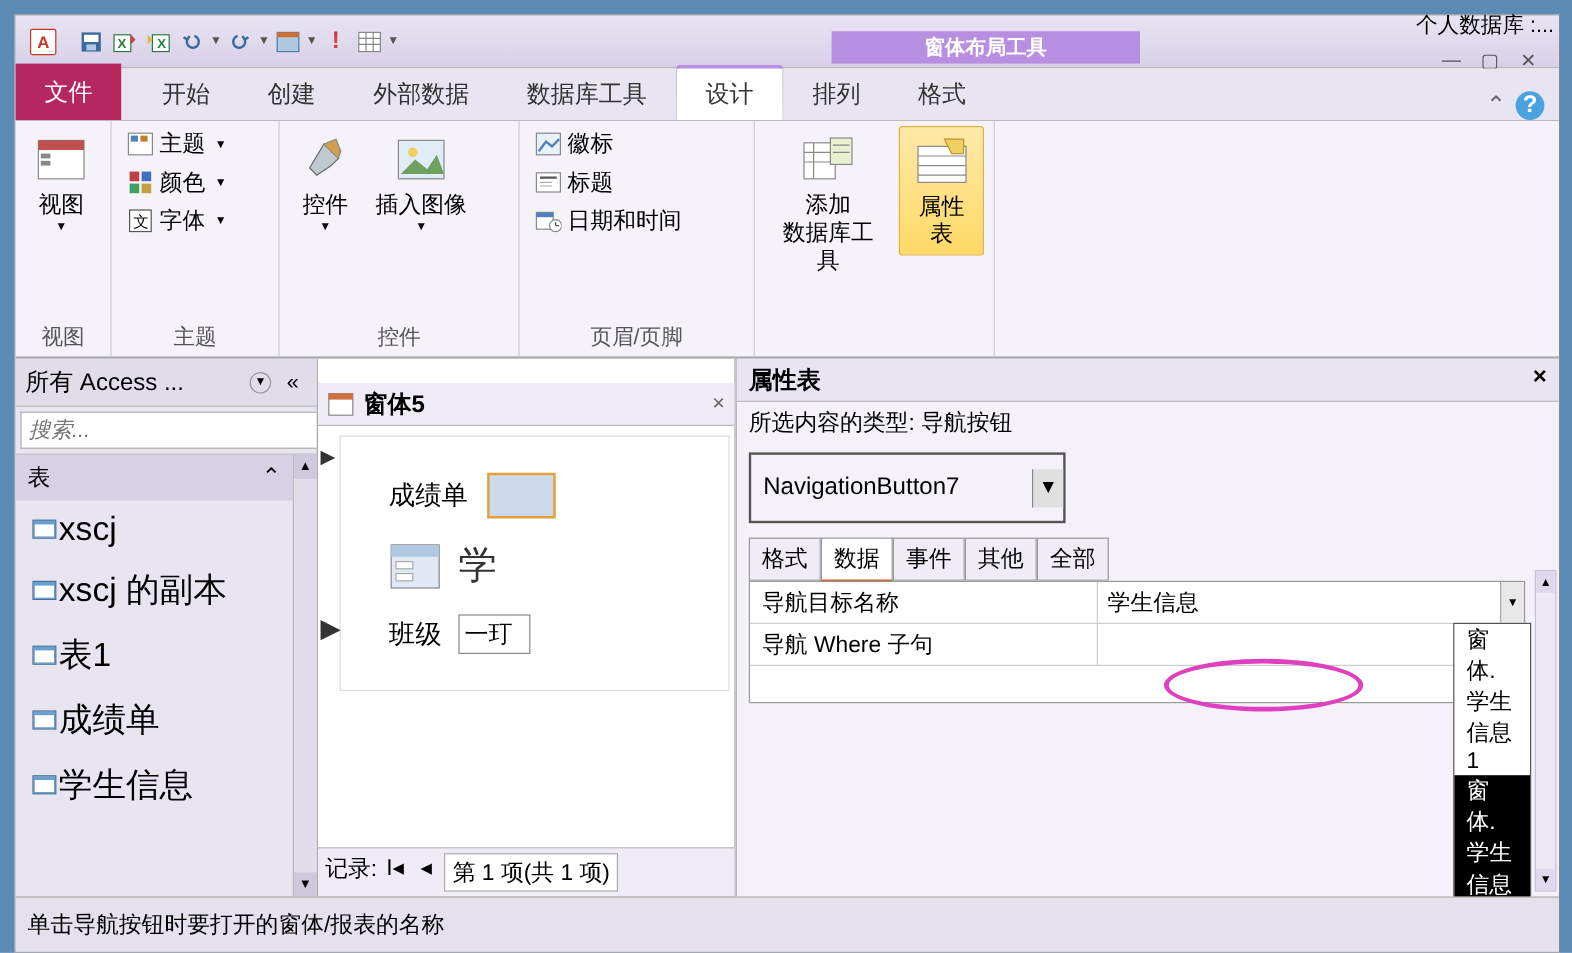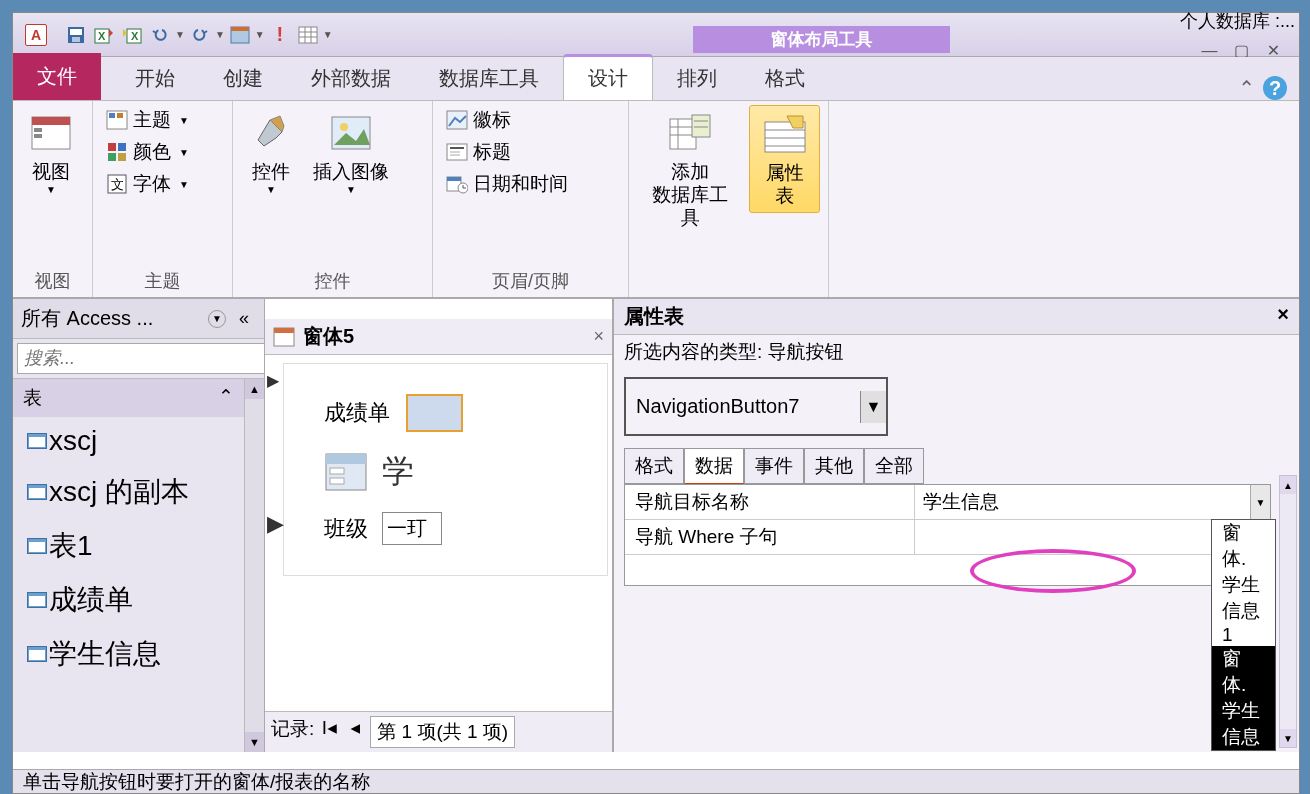--- a/index.html
+++ b/index.html
@@ -93,21 +93,21 @@
 .prop-label { width: 290px; padding: 4px 10px; font-size: 19px; border-right: 1px solid #ccc; }
 .prop-value { flex: 1; display: flex; align-items: center; position: relative; }
 .prop-value input { border: none; padding: 4px 8px; font-size: 19px; flex: 1; }
 .prop-dd-arrow { width: 20px; height: 100%; background: #e8e8e8; border-left: 1px solid #aaa; display: flex; align-items: center; justify-content: center; font-size: 10px; }
 .highlight-ellipse { position: absolute; border: 4px solid #e040c0; border-radius: 50%; width: 166px; height: 44px; left: 957px; top: 536px; pointer-events: none; }
 .dropdown-list { position: absolute; left: 296px; top: 34px; right: -6px; background: #fff; border: 1px solid #555; z-index: 10; }
 .dd-item { padding: 0 10px; font-size: 19px; cursor: pointer; }
 .dd-item.sel { background: #000; color: #fff; }
 
 
-.status-bar { height: 24px; background: #e4e0ec; border-top: 1px solid #aaa; display: flex; align-items: center; padding: 0 10px; font-size: 19px; margin-top: 17px; }
+.status-bar { height: 46px; background: #e4e0ec; border-top: 1px solid #aaa; display: flex; align-items: center; padding: 0 10px; font-size: 19px; }
 
 
 .prop-scroll { position: absolute; right: 2px; top: 176px; bottom: 4px; width: 18px; background: #ece8f4; border: 1px solid #c8c0d8; }
 .prop-scroll-btn { height: 18px; background: #e0d8ec; display: flex; align-items: center; justify-content: center; font-size: 10px; }
 .prop-scroll-thumb { position: absolute; top: 18px; bottom: 18px; left: 2px; right: 2px; }
 
 svg { display: block; }
 </style>
 </head>
 <body>

